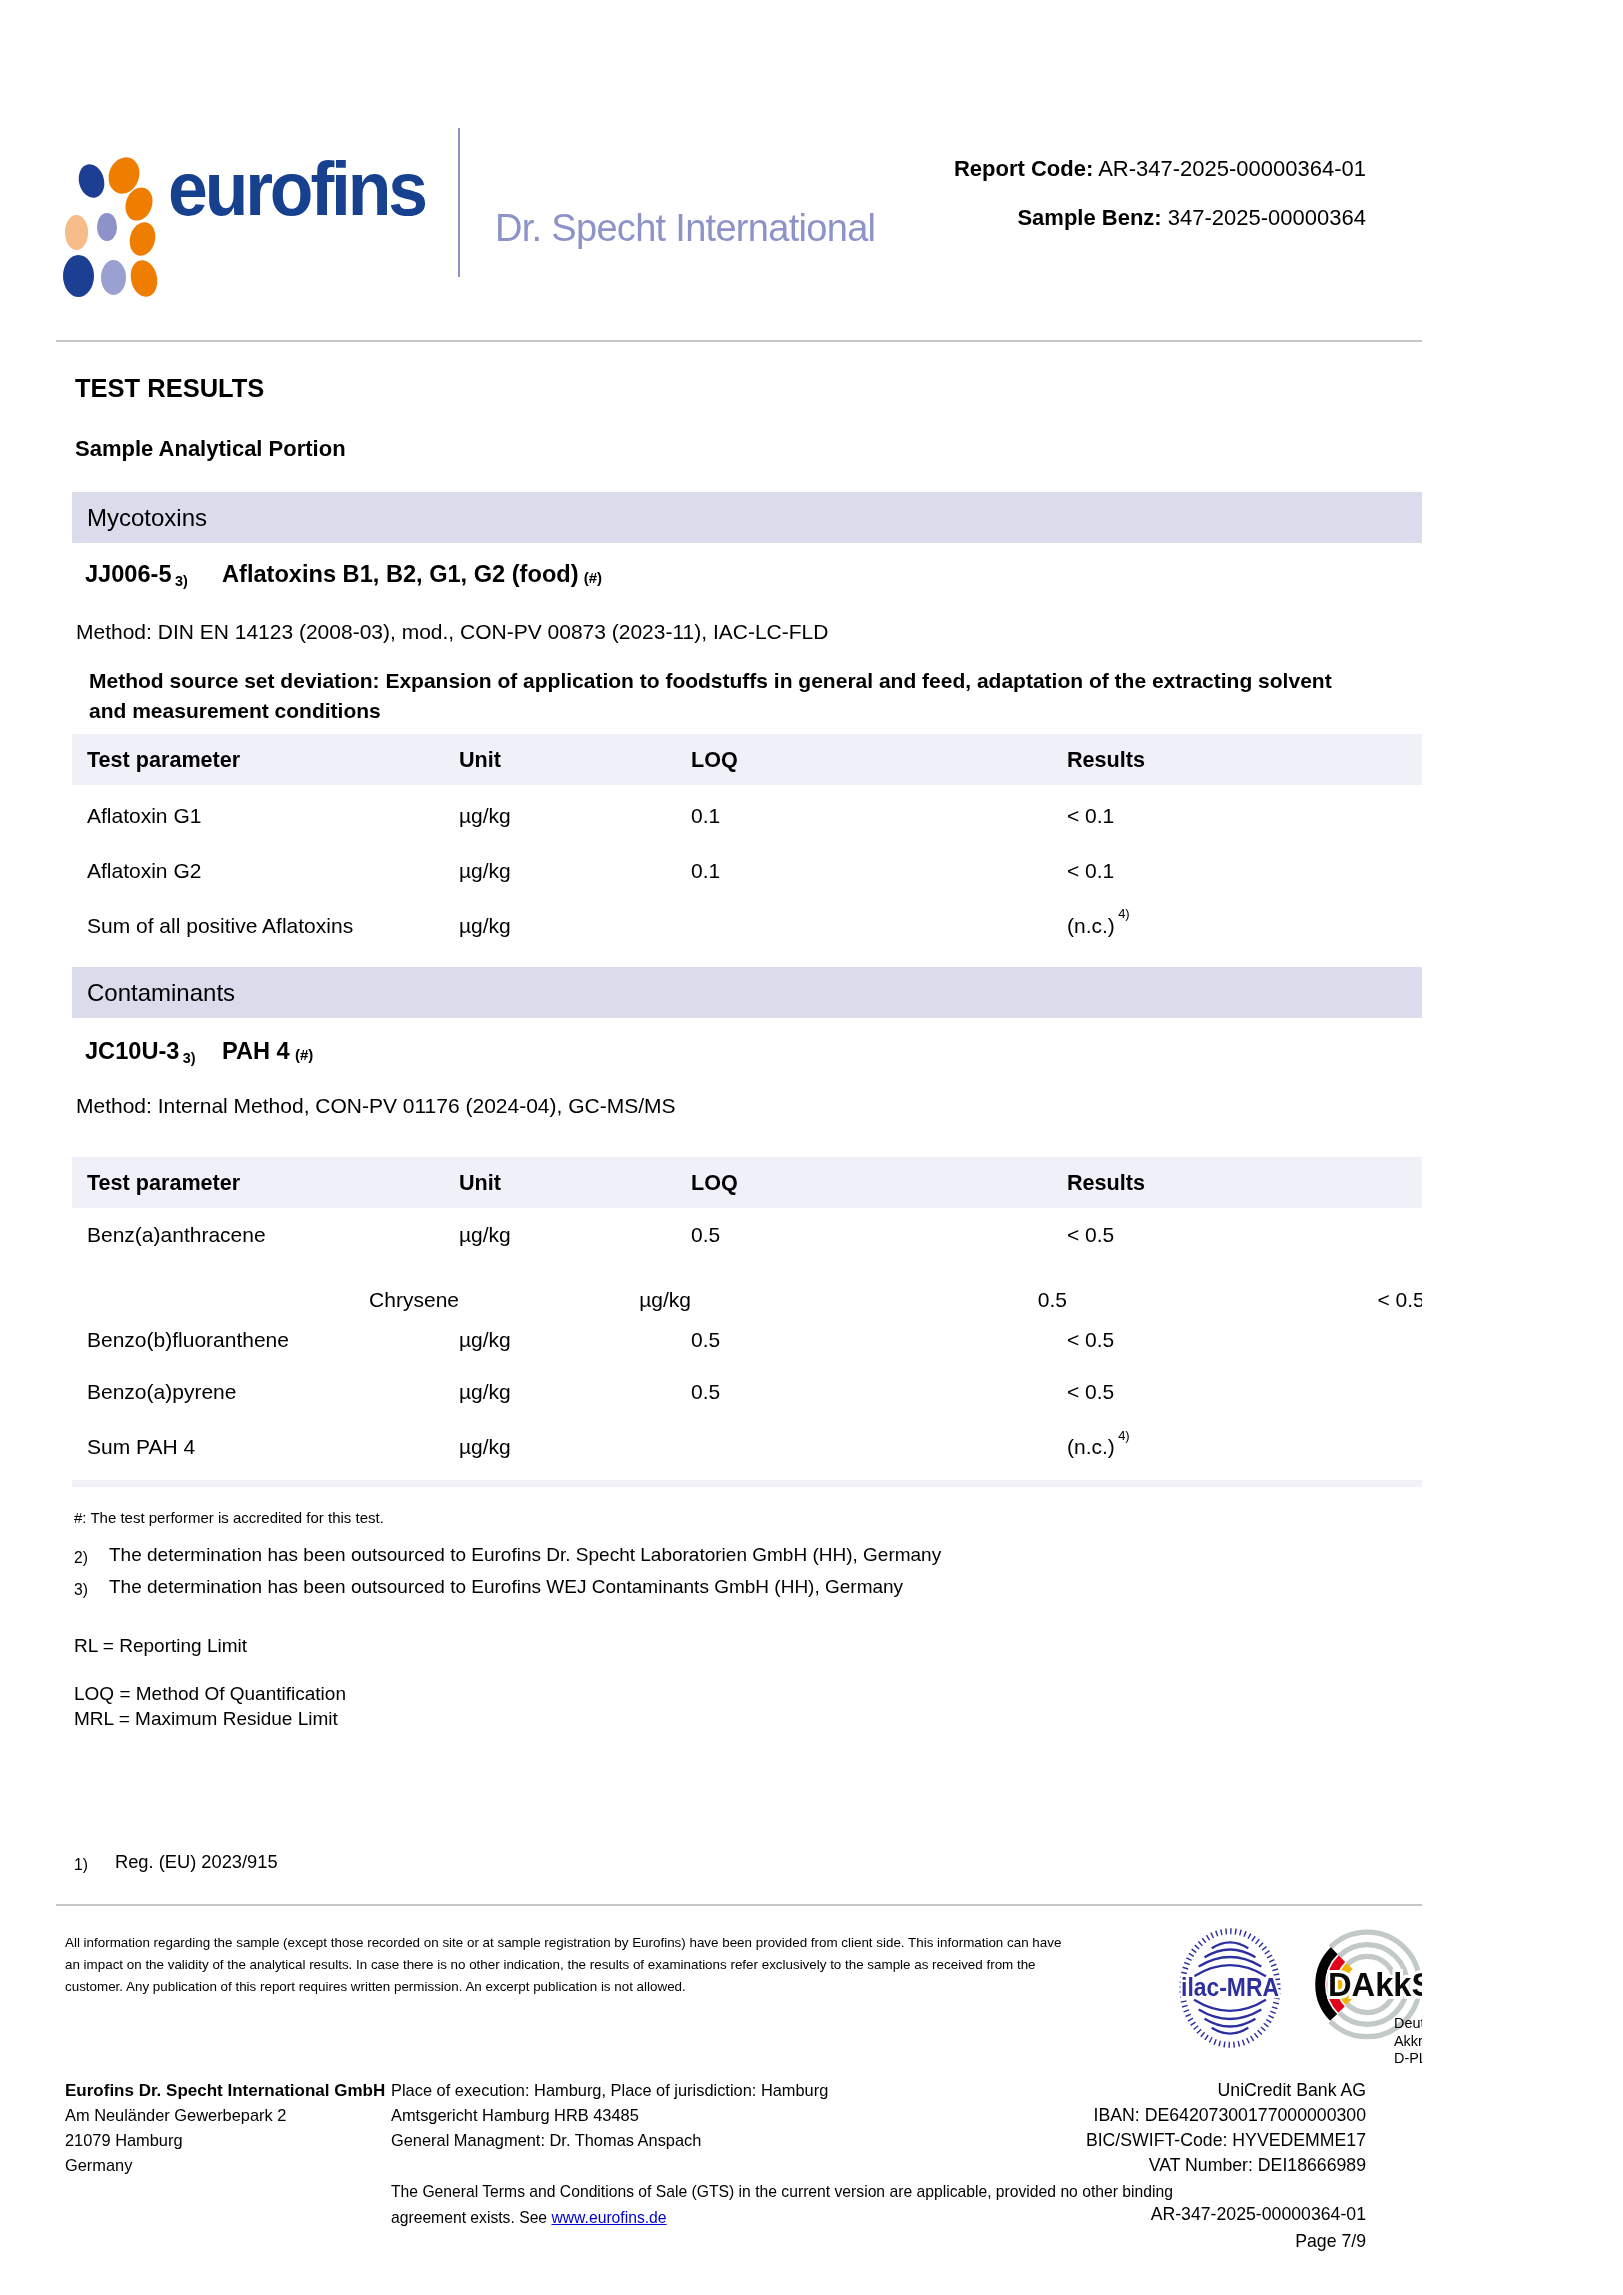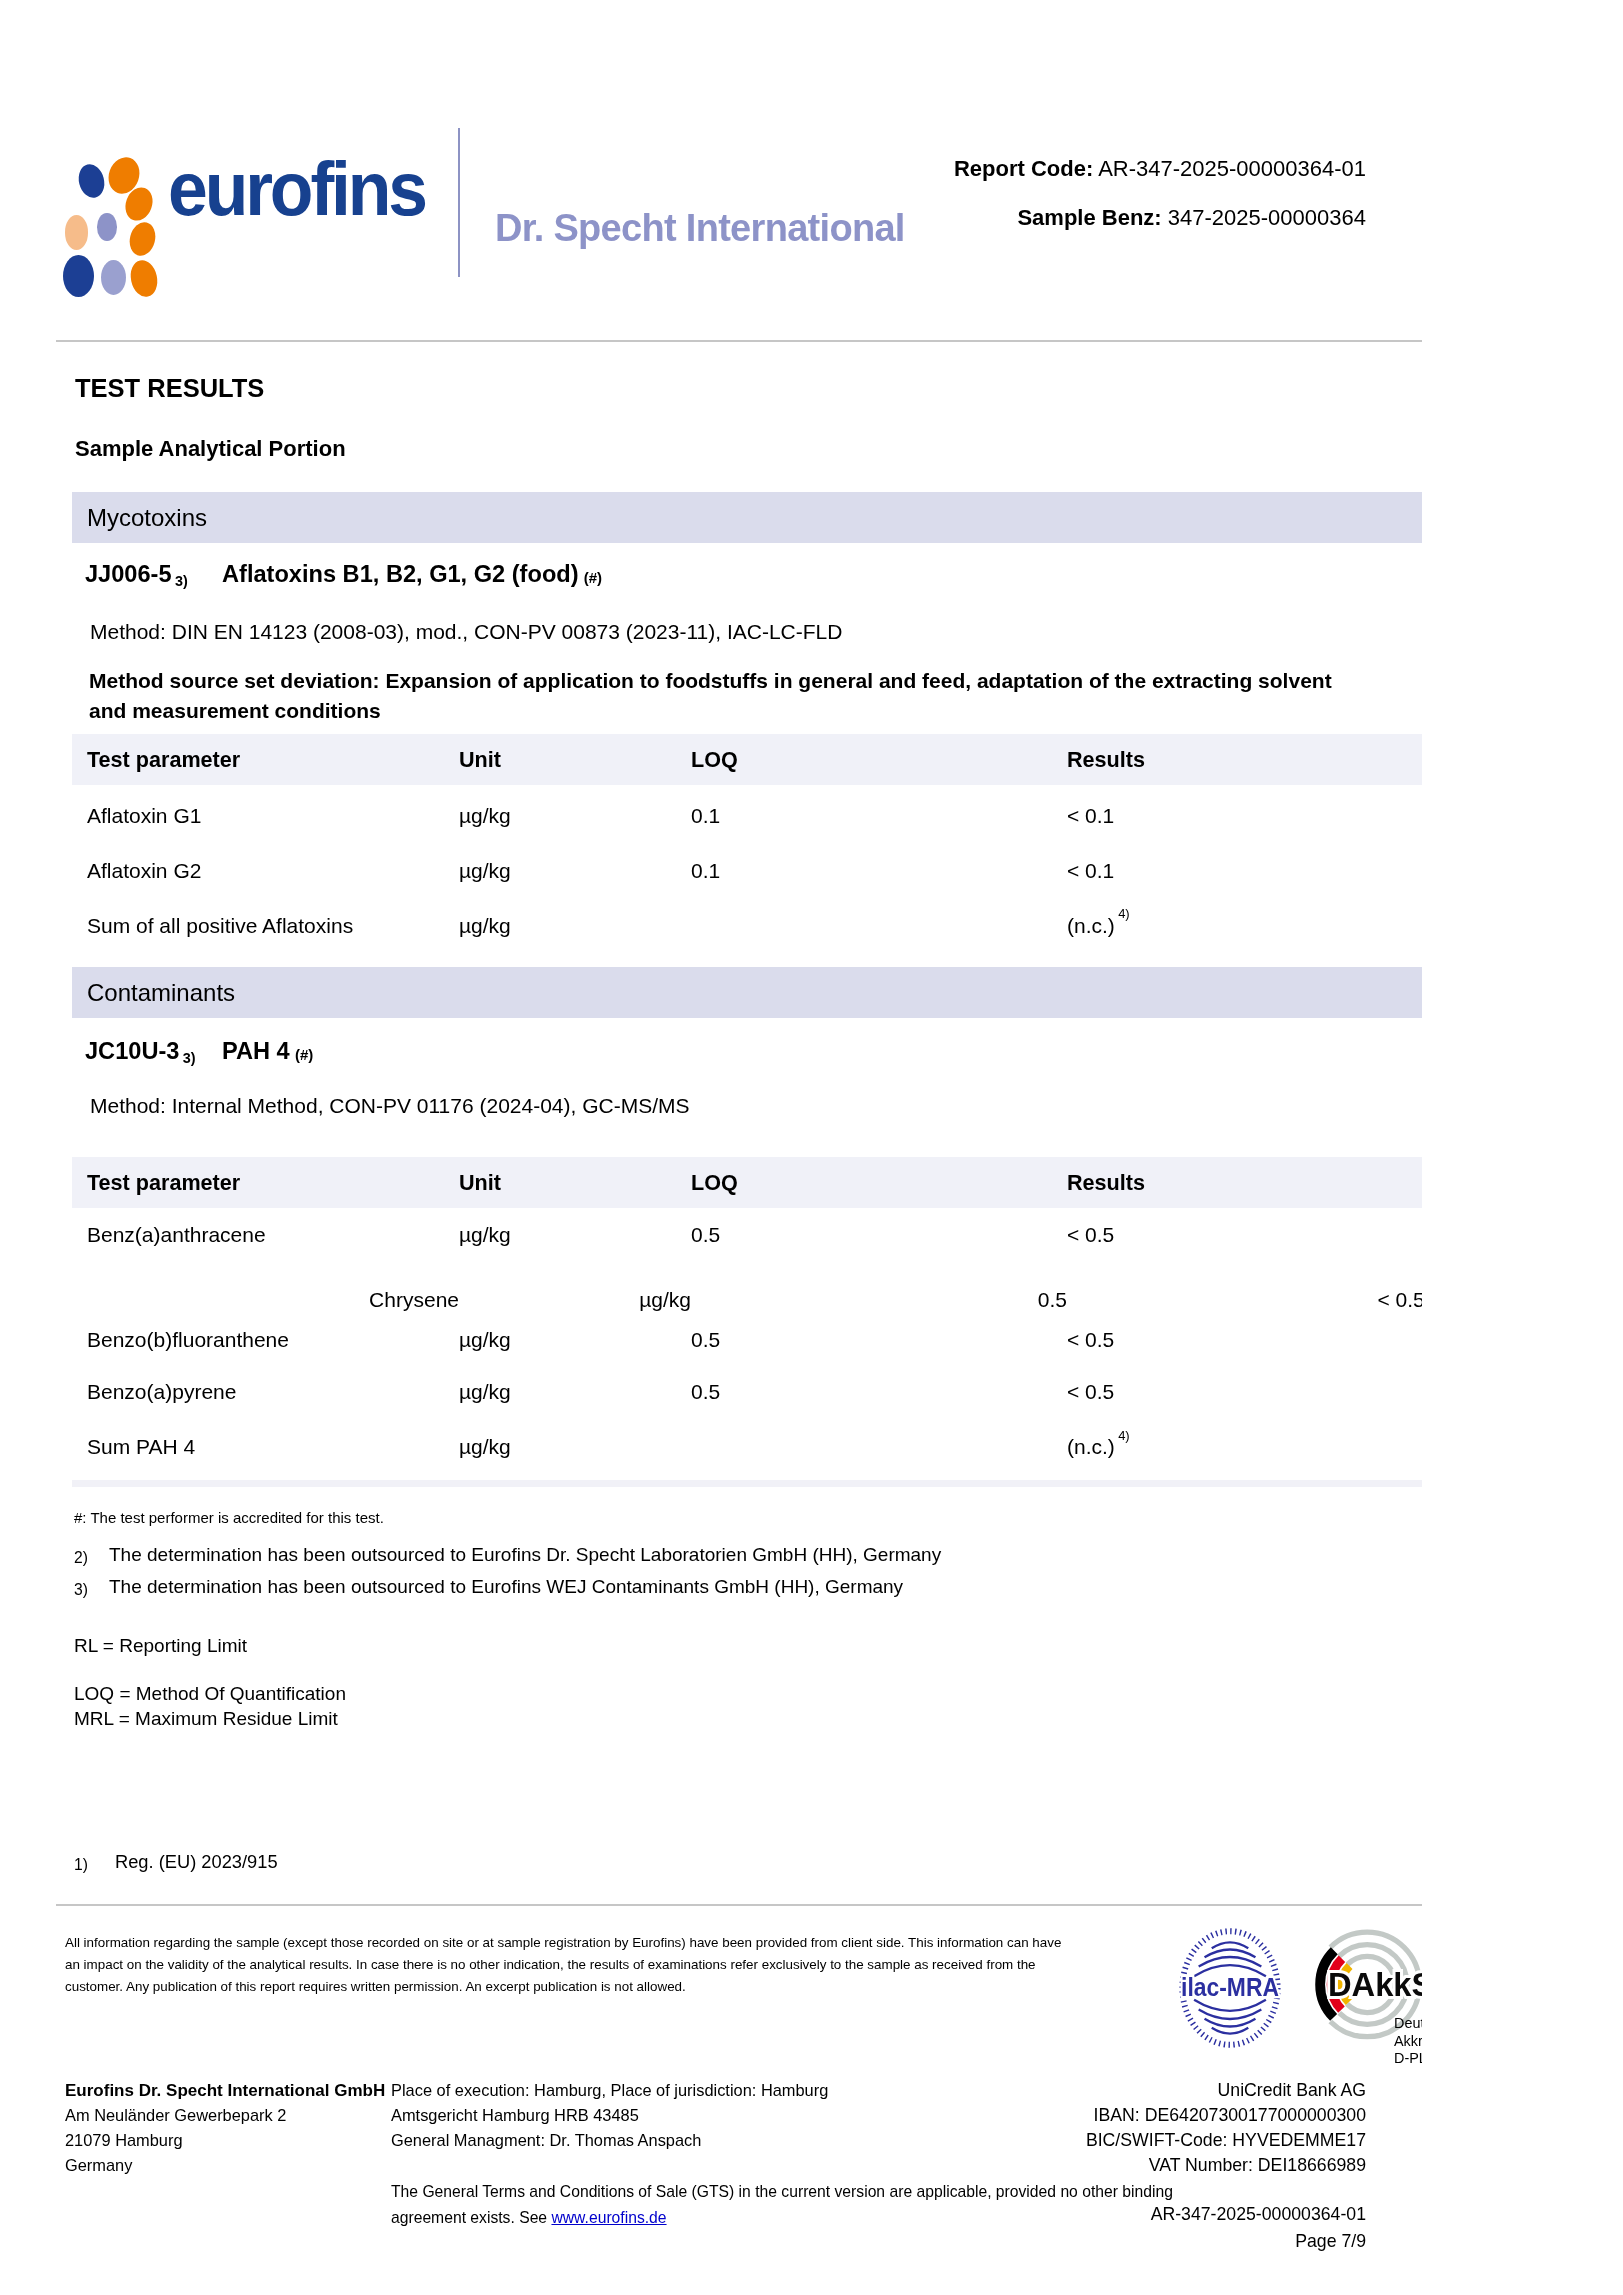--- a/index.html
+++ b/index.html
@@ -4,35 +4,35 @@
 <style>
   html,body{margin:0;padding:0;background:#ffffff;}
   .page{position:relative;width:1422px;height:2295px;background:#fff;
         font-family:"Liberation Sans",sans-serif;color:#000;overflow:hidden;}
   
   .logo-dots{position:absolute;left:62px;top:157px;width:98px;height:147px;}
   .dot{position:absolute;border-radius:50%;}
   .brand{position:absolute;left:168px;top:151px;font-size:76px;font-weight:700;
          letter-spacing:-3.3px;color:#17418f;line-height:1;transform:scaleX(.94);transform-origin:left top;}
   .vdiv{position:absolute;left:458px;top:128px;width:2px;height:149px;background:#8d93c4;}
-  .division{position:absolute;left:495px;top:207px;font-size:38px;font-weight:700;
+  .division{position:absolute;left:495px;top:207px;font-size:38px;font-weight:400;
             color:#8d93c8;letter-spacing:-0.7px;}
   .code-line{position:absolute;right:56px;text-align:right;font-size:22px;white-space:nowrap;}
   .code-line b{font-weight:700;}
   .hrule{position:absolute;left:56px;width:1513px;height:2px;background:#c6c6c6;}
   
   .title{position:absolute;left:75px;top:374px;font-size:25.5px;font-weight:700;}
   .subtitle{position:absolute;left:75px;top:436px;font-size:22px;font-weight:700;}
   .band{position:absolute;left:72px;width:1356px;height:51px;background:#dadcec;
         display:flex;align-items:center;padding-left:15px;box-sizing:border-box;font-size:24px;}
   .assay{position:absolute;left:85px;font-size:23.6px;font-weight:700;white-space:nowrap;}
   .a-name{position:absolute;left:137px;top:0;white-space:nowrap;}
   .a-sub{font-size:14.4px;font-weight:700;position:relative;top:3.9px;margin-left:3.3px;}
   .a-hash{font-size:15px;font-weight:700;position:relative;top:0.7px;margin-left:5.2px;}
-  .method{position:absolute;left:90px;font-size:21px;white-space:nowrap;}
+  .method{position:absolute;left:76px;font-size:21px;white-space:nowrap;}
   .deviation{position:absolute;left:89px;width:1243px;font-size:21px;line-height:30px;font-weight:bold;}
   
   .thead,.trow{position:absolute;left:72px;width:1356px;box-sizing:border-box;
         display:grid;grid-template-columns:372px 232px 376px auto;align-items:center;padding-left:15px;}
   .thead{height:51px;background:#f0f1f8;font-weight:700;font-size:21.6px;}
   .trow{height:55px;font-size:21px;}
   .sup4{font-size:13px;position:relative;top:-14.4px;margin-left:3.3px;}
   .tend{position:absolute;left:72px;width:1356px;height:6.5px;background:#f1f1f7;}
   
   .fn{position:absolute;left:74px;white-space:nowrap;}

